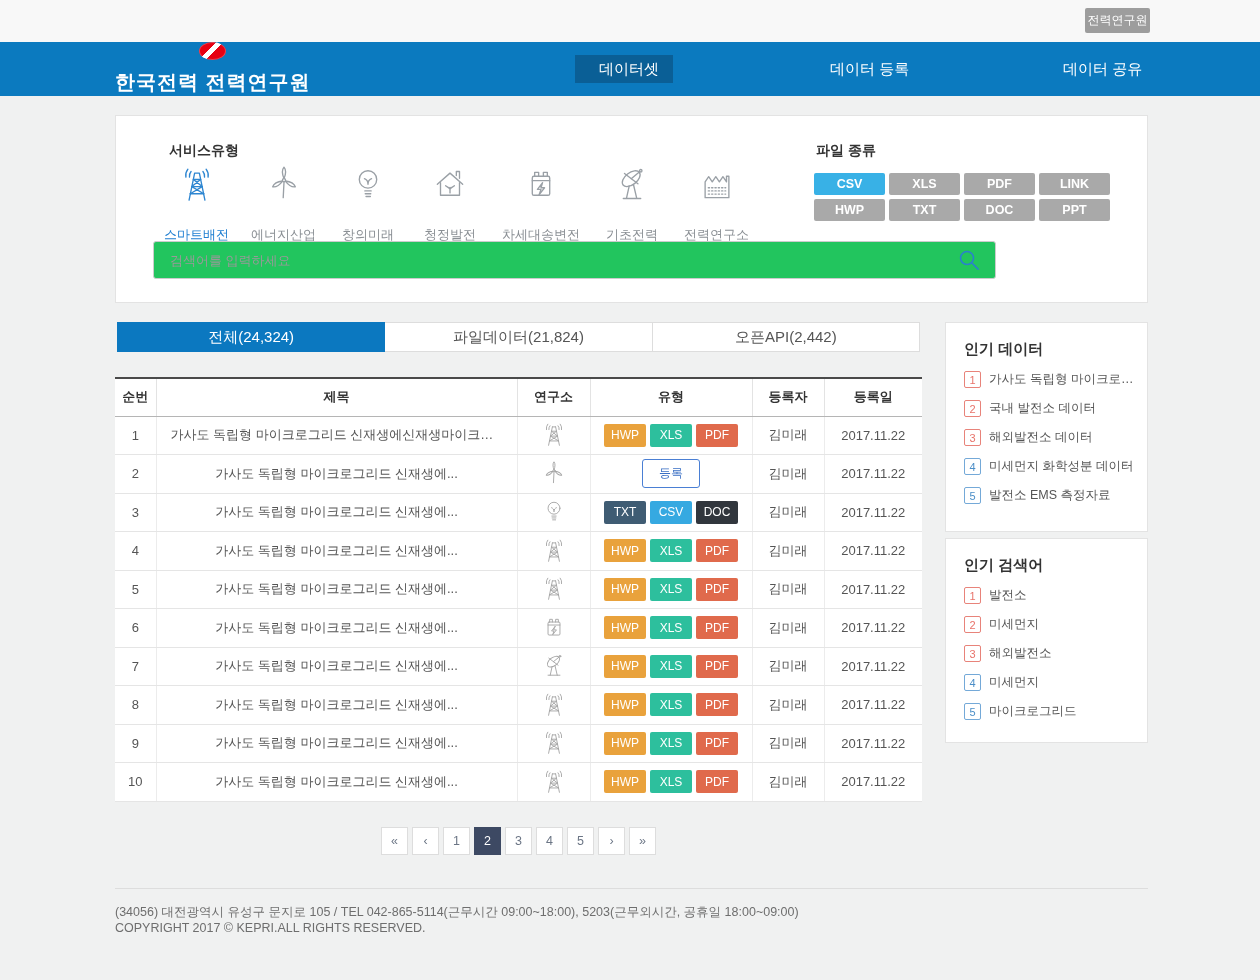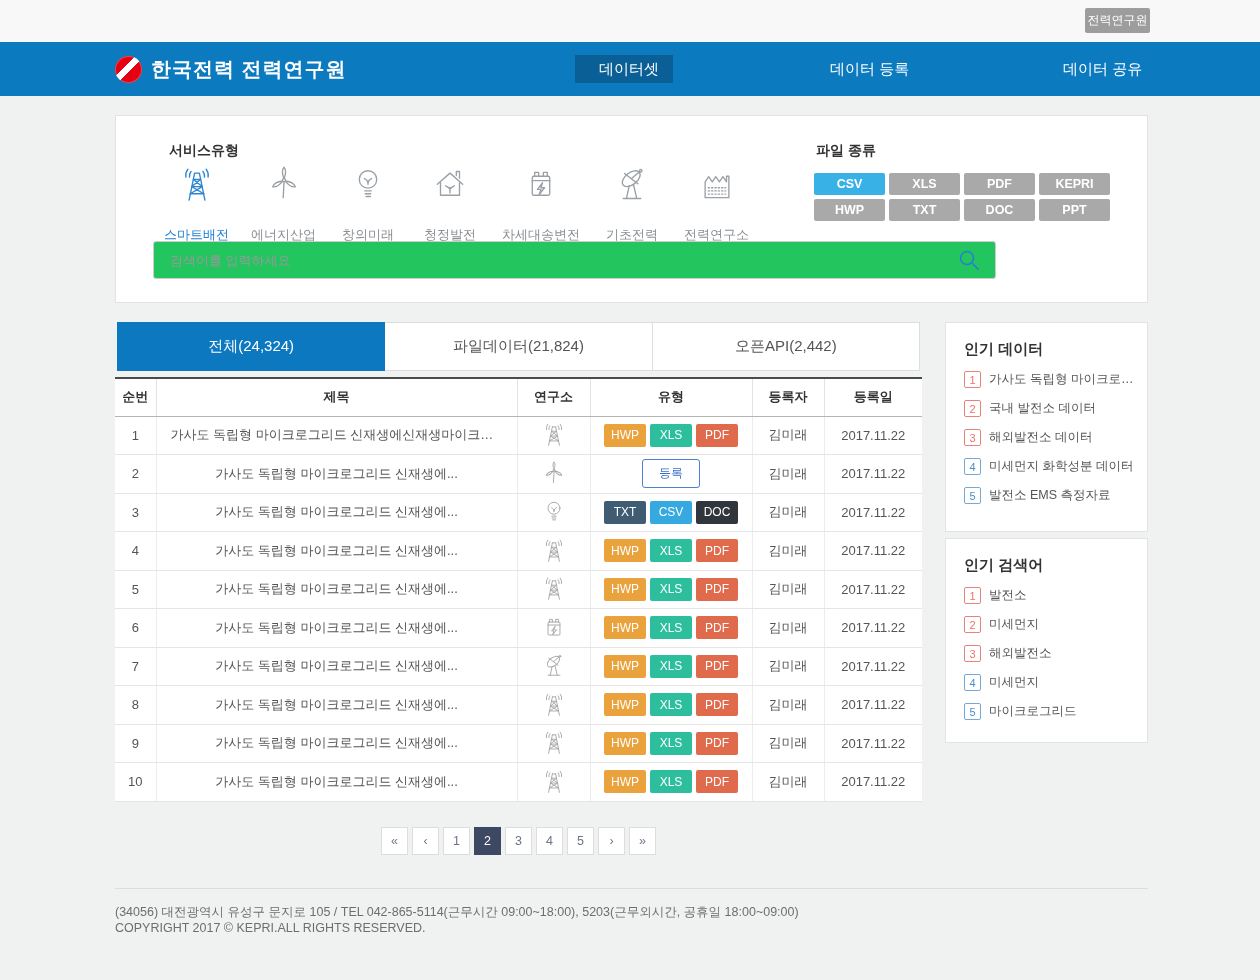--- a/index.html
+++ b/index.html
@@ -10,21 +10,21 @@
   }
   
   .topbar { position:absolute; top:0; left:0; width:1260px; height:42px; background:#f8f8f8; }
   .logout-btn {
     position:absolute; right:110px; top:8px; width:65px; height:25px;
     background:#9d9d9d; color:#fff; font-size:12px; border:none; border-radius:2px;
     font-family:inherit; cursor:pointer;
   }
   
   .header { position:absolute; top:42px; left:0; width:1260px; height:54px; background:#0b7abf; }
-  .logo { position:absolute; left:115px; top:0; height:54px; display:flex; align-items:center; gap:9px; cursor:pointer; }
+  .logo { position:absolute; left:115px; top:0; height:54px; display:flex; align-items:center; gap:9px; cursor:pointer;flex-direction:column; }
   .logo-mark {
     width:27px; height:27px; border-radius:50%;
     background:linear-gradient(135deg,#e60012 0 38%,#ffffff 38% 55%,#e60012 55% 100%);
     box-shadow:inset 0 0 0 1px rgba(255,255,255,.25);
   }
   .logo-text { color:#fff; font-size:20px; font-weight:bold; letter-spacing:1px; }
   .nav-item { position:absolute; top:0; height:54px; display:flex; align-items:center; color:#fff; font-size:15px; cursor:pointer; }
   .nav-item.active { top:13px; height:28px; background:#0a5f96; padding:0 14px; }
   #nav-0 { left:575px;padding-left:24px; }
   #nav-1 { left:830px; }
@@ -53,21 +53,21 @@
     position:absolute; left:37px; top:125px; width:843px; height:38px;
     border:1px solid #ccc; border-radius:3px; background:#22c55e; display:flex; align-items:center;
   }
   .search-input {
     flex:1; height:100%; border:none; outline:none; background:transparent;
     font-size:13px; color:#333; padding:0 16px; font-family:inherit;
   }
   .search-input::placeholder { color:#999; }
   .search-icon { width:26px; height:26px; margin-right:13px; color:#2a7fd0; cursor:pointer; flex:0 0 auto; }
   
-  .tabs { position:absolute; left:117px; top:322px; width:803px; height:49px; display:flex; }
+  .tabs { position:absolute; left:117px; top:322px; width:803px; height:30px; display:flex; }
   .tab {
     flex:1; display:flex; align-items:center; justify-content:center;
     background:#fff; border:1px solid #ddd; border-left:none; color:#555; font-size:15px; cursor:pointer;
   }
   .tab:first-child { border-left:1px solid #ddd; }
   .tab.active { background:#0b78c0; border-color:#0b78c0; color:#fff; }
   
   .data-table {
     position:absolute; left:115px; top:377px; width:807px;
     border-collapse:collapse; background:#fff; table-layout:fixed; font-size:13px;
@@ -267,21 +267,21 @@
   <div class="blk-label file-label">파일 종류</div>
 
   <div class="file-buttons">
 
       <button class="file-btn active">CSV</button>
 
       <button class="file-btn">XLS</button>
 
       <button class="file-btn">PDF</button>
 
-      <button class="file-btn">KEPRI</button>
+      <button class="file-btn">LINK</button>
 
       <button class="file-btn">HWP</button>
 
       <button class="file-btn">TXT</button>
 
       <button class="file-btn">DOC</button>
 
       <button class="file-btn">PPT</button>
 
   </div>

